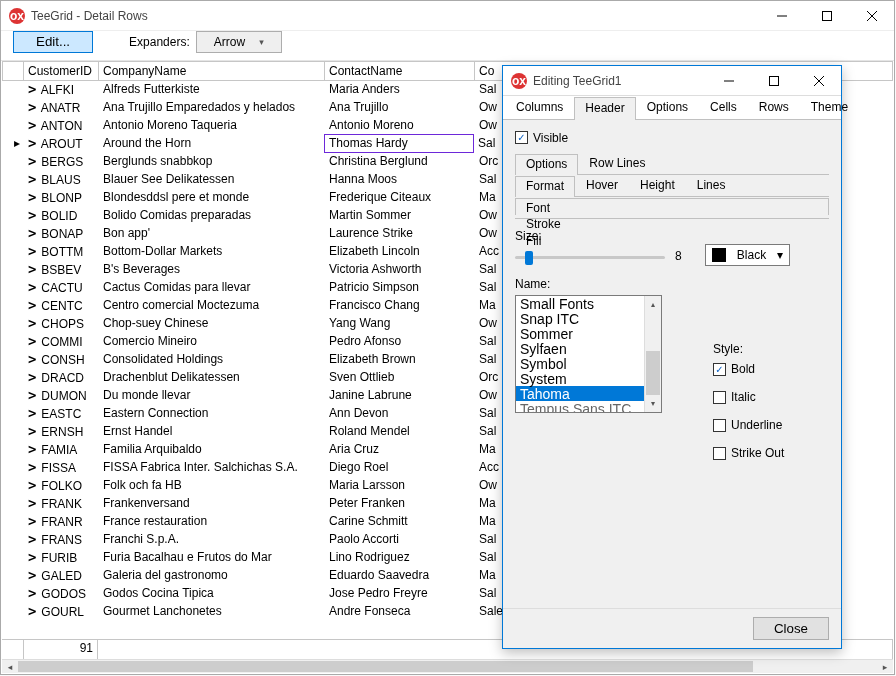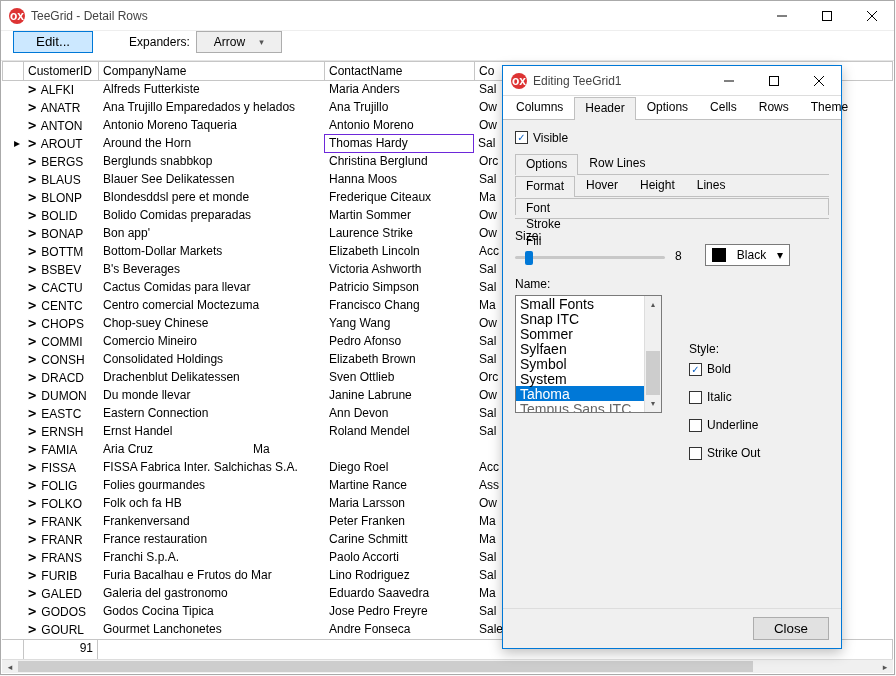--- a/index.html
+++ b/index.html
@@ -166,21 +166,21 @@
     margin-top:4px; width:147px; height:118px; border:1px solid #7a7a7a; background:#fff;
     position:relative; overflow:hidden;
   }
   .fontlist .sb{ position:absolute; right:0; top:0; bottom:0; width:17px; background:#f0f0f0; border-left:1px solid #ddd; display:flex; flex-direction:column; justify-content:space-between; align-items:center;}
   .fontlist .sb .arrowv{height:17px;font-size:8px;color:#555;line-height:17px;}
   .fontlist .sb .thumbv{position:absolute; top:55px; bottom:17px; left:1px; right:1px; background:#cdcdcd;}
   .fontlist .item { height:15px; padding:0 4px; white-space:nowrap; font-size:14px;}
   .fontlist .item.sel { background:#0078d7; color:#fff; }
   .fontlist .item.cut { color:#666;}
   .style-col {
-    position:absolute; left:186px; top:222px;
+    position:absolute; left:210px; top:222px;
   }
   .style-col .chk { display:flex; margin-bottom:14px;}
   .close-btn-row {
     position:absolute; left:0; right:0; bottom:0; height:40px;
     display:flex; justify-content:flex-end; align-items:center;
     padding: 0 12px; border-top:1px solid #ddd; background:#f0f0f0;
   }
   .pushbtn {
     border:1px solid #adadad; background:#e1e1e1; padding:3px 20px;
   }
@@ -391,38 +391,31 @@
           <div class="ind"></div>
           <div class="cid"><span class="chev2">&gt;</span> ERNSH</div>
           <div class="cnm">Ernst Handel</div>
           <div class="cct">Roland Mendel</div>
           <div class="ctt">Sal</div>
           <div class="adr"></div>
         </div>
         <div class="gridrow">
           <div class="ind"></div>
           <div class="cid"><span class="chev2">&gt;</span> FAMIA</div>
+          <div class="cnm">Familia Arquibaldo</div>
           <div class="cct">Aria Cruz</div>
           <div class="ctt">Ma</div>
           <div class="adr"></div>
         </div>
         <div class="gridrow">
           <div class="ind"></div>
           <div class="cid"><span class="chev2">&gt;</span> FISSA</div>
           <div class="cnm">FISSA Fabrica Inter. Salchichas S.A.</div>
           <div class="cct">Diego Roel</div>
           <div class="ctt">Acc</div>
-          <div class="adr"></div>
-        </div>
-        <div class="gridrow">
-          <div class="ind"></div>
-          <div class="cid"><span class="chev2">&gt;</span> FOLIG</div>
-          <div class="cnm">Folies gourmandes</div>
-          <div class="cct">Martine Rance</div>
-          <div class="ctt">Ass</div>
           <div class="adr"></div>
         </div>
         <div class="gridrow">
           <div class="ind"></div>
           <div class="cid"><span class="chev2">&gt;</span> FOLKO</div>
           <div class="cnm">Folk och fa HB</div>
           <div class="cct">Maria Larsson</div>
           <div class="ctt">Ow</div>
           <div class="adr"></div>
         </div>

